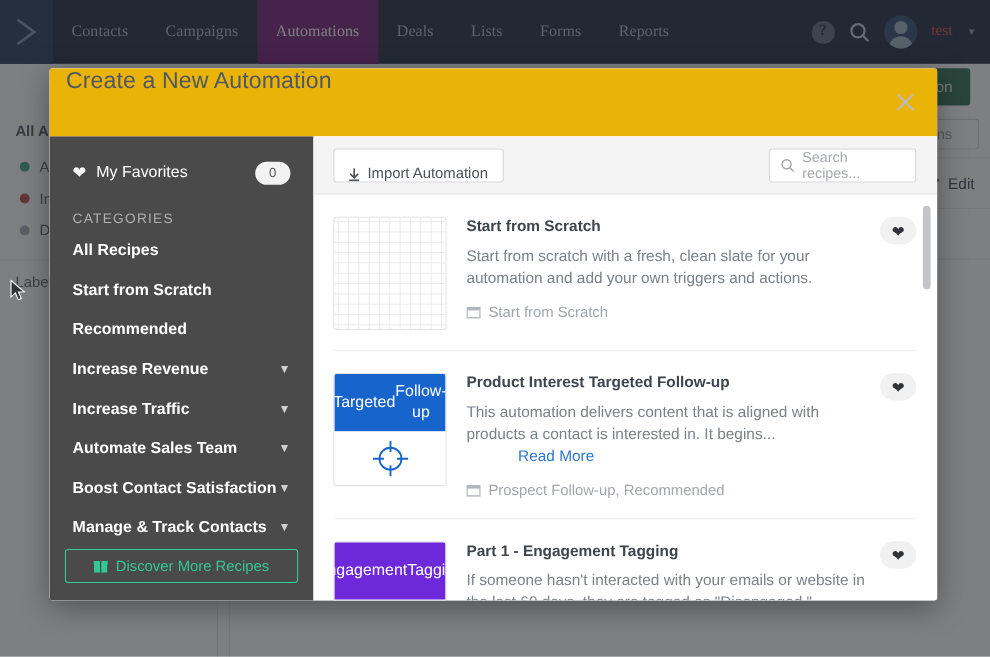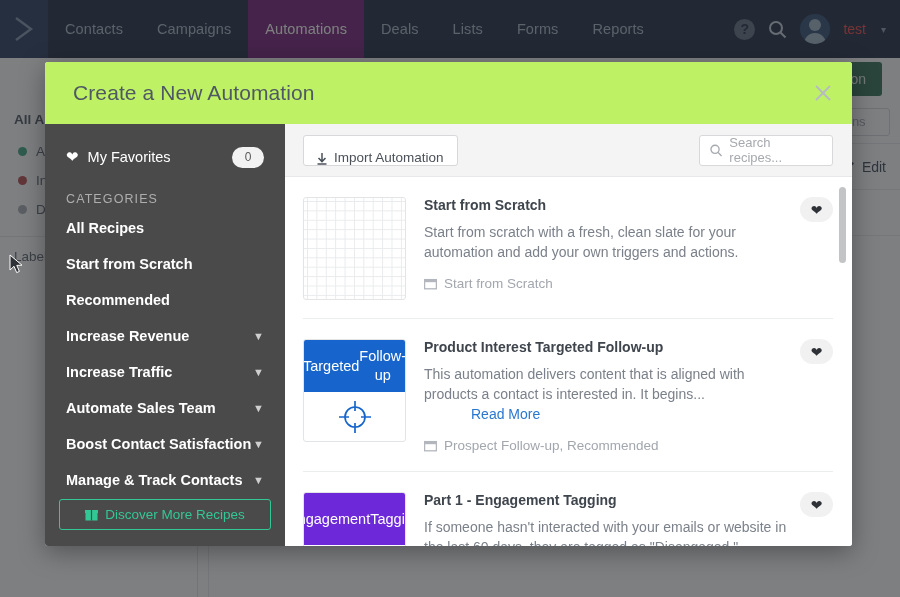--- a/index.html
+++ b/index.html
@@ -9,21 +9,21 @@
     font-family: "Liberation Sans", sans-serif;
     background: #ffffff;
   }
 
   
   #app-root { position: absolute; inset: 0; background: #ffffff; }
 
   
   .topnav {
     position: absolute; left: 0; top: 0; width: 900px; height: 58px;
-    background: #1b2a41; display: flex; align-items: center;
+    background: #1b2a41; display: flex; align-items: center; font-family: Liberation Serif, serif;
   }
   .logo-tile {
     width: 48px; height: 58px; background: #24395a;
     display: flex; align-items: center; justify-content: center;
   }
   .logo-chev { width: 22px; height: 26px; }
   .nav-items { display: flex; align-items: stretch; height: 58px; }
   .nav-item {
     display: flex; align-items: center; padding: 0 17px; height: 58px;
     color: #aab6c6; font-size: 14.5px; letter-spacing: .1px;
@@ -102,21 +102,21 @@
 
   
   .modal {
     position: absolute; left: 45px; top: 62px; width: 807px; height: 484px;
     background: #ffffff; border-radius: 3px;
     box-shadow: 0 6px 26px rgba(0,0,0,0.35);
     overflow: hidden; display: flex; flex-direction: column;
   }
   .modal-head {
     height: 62px; flex: 0 0 62px; position: relative;
-    display: flex; align-items: center; padding-left: 28px; background: #bef264;
+    display: flex; align-items: flex-start; padding-left: 15px; background: #eab308;
   }
   .modal-title { font-size: 21px; color: #4f5864; letter-spacing: .1px; }
   .modal-close {
     position: absolute; right: 18px; top: 20px; width: 22px; height: 22px;
     color: #b6bbc2; display: flex; align-items: center; justify-content: center;
   }
   .modal-body { flex: 1; display: flex; min-height: 0; }
 
   
   .m-sidebar {

